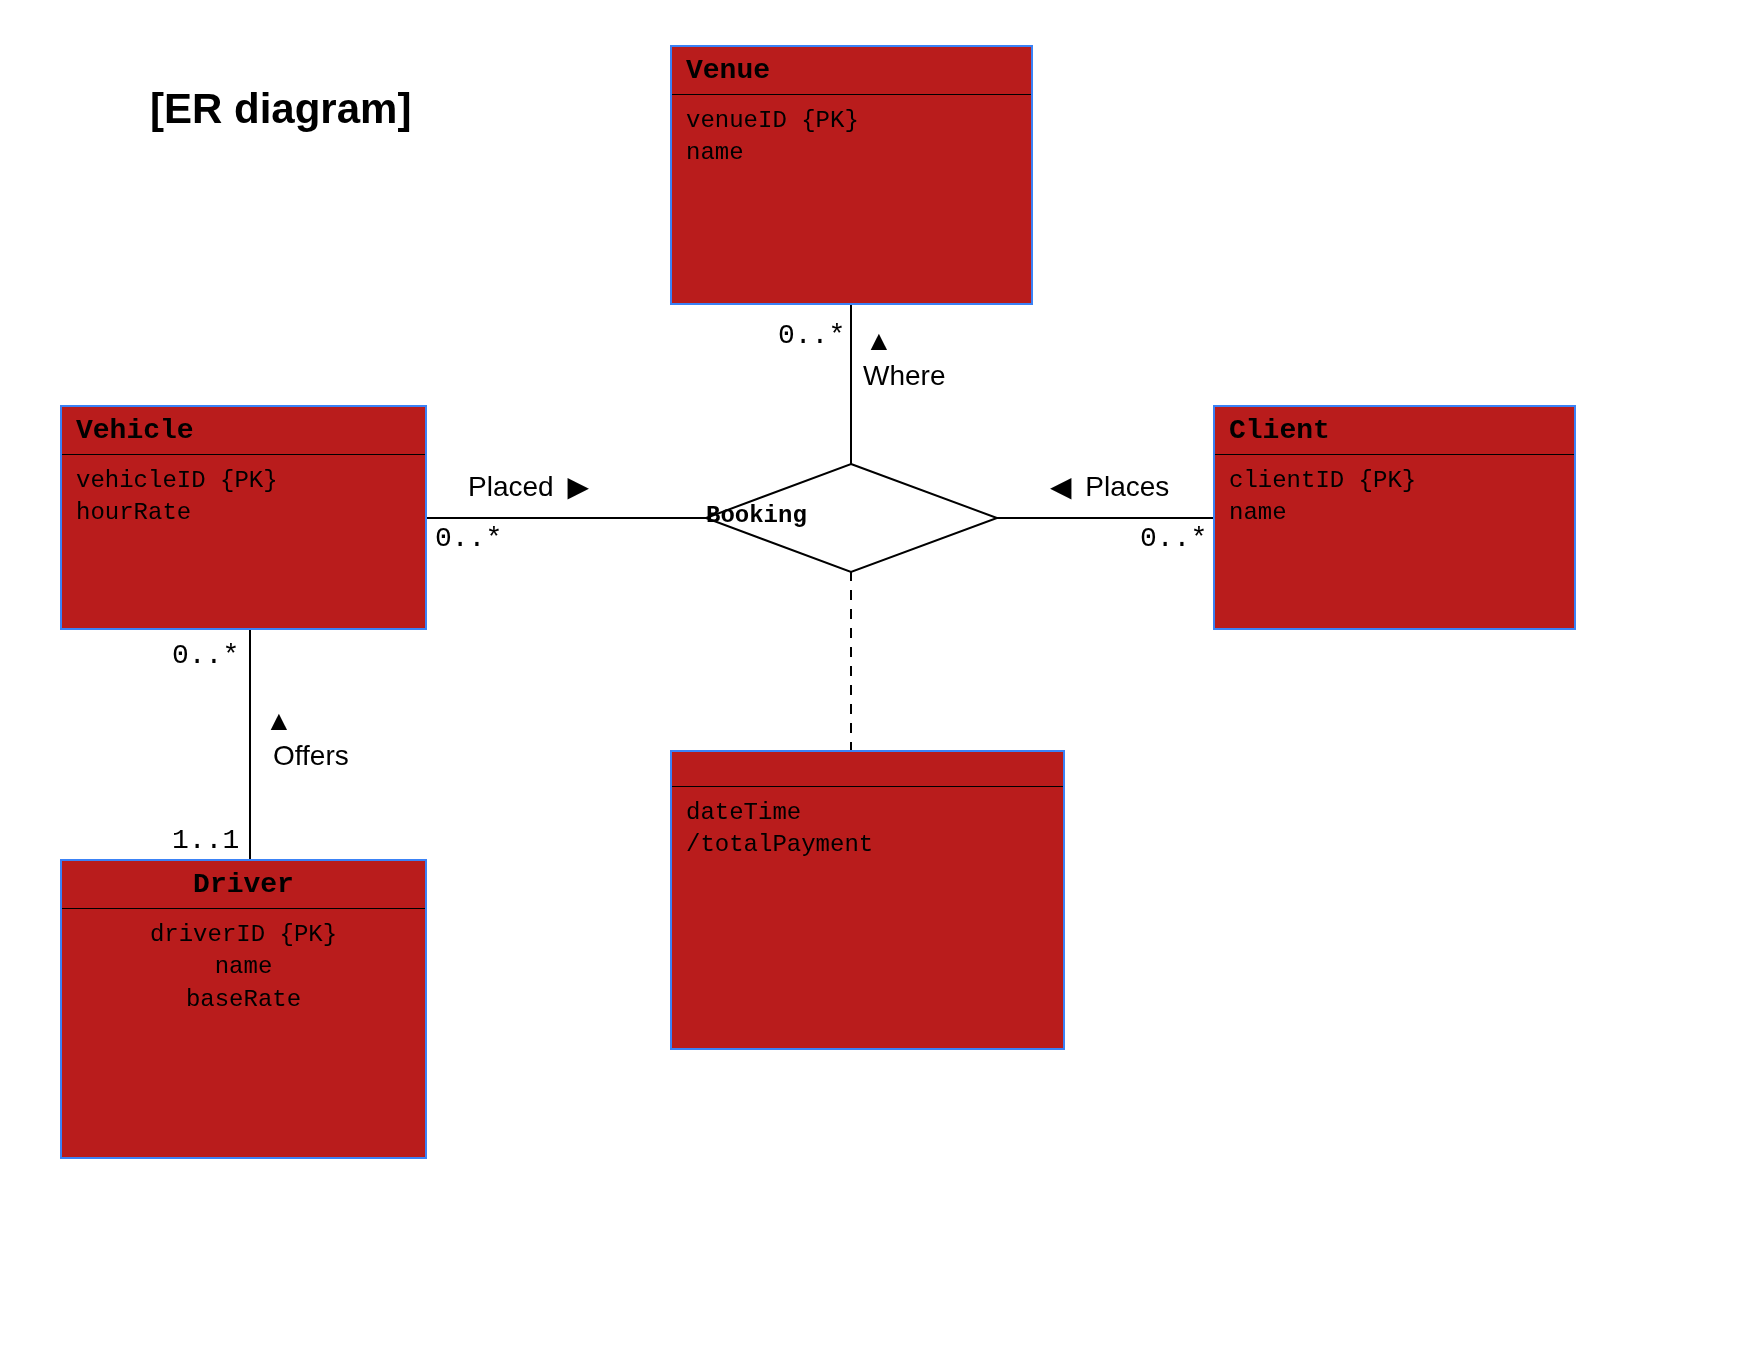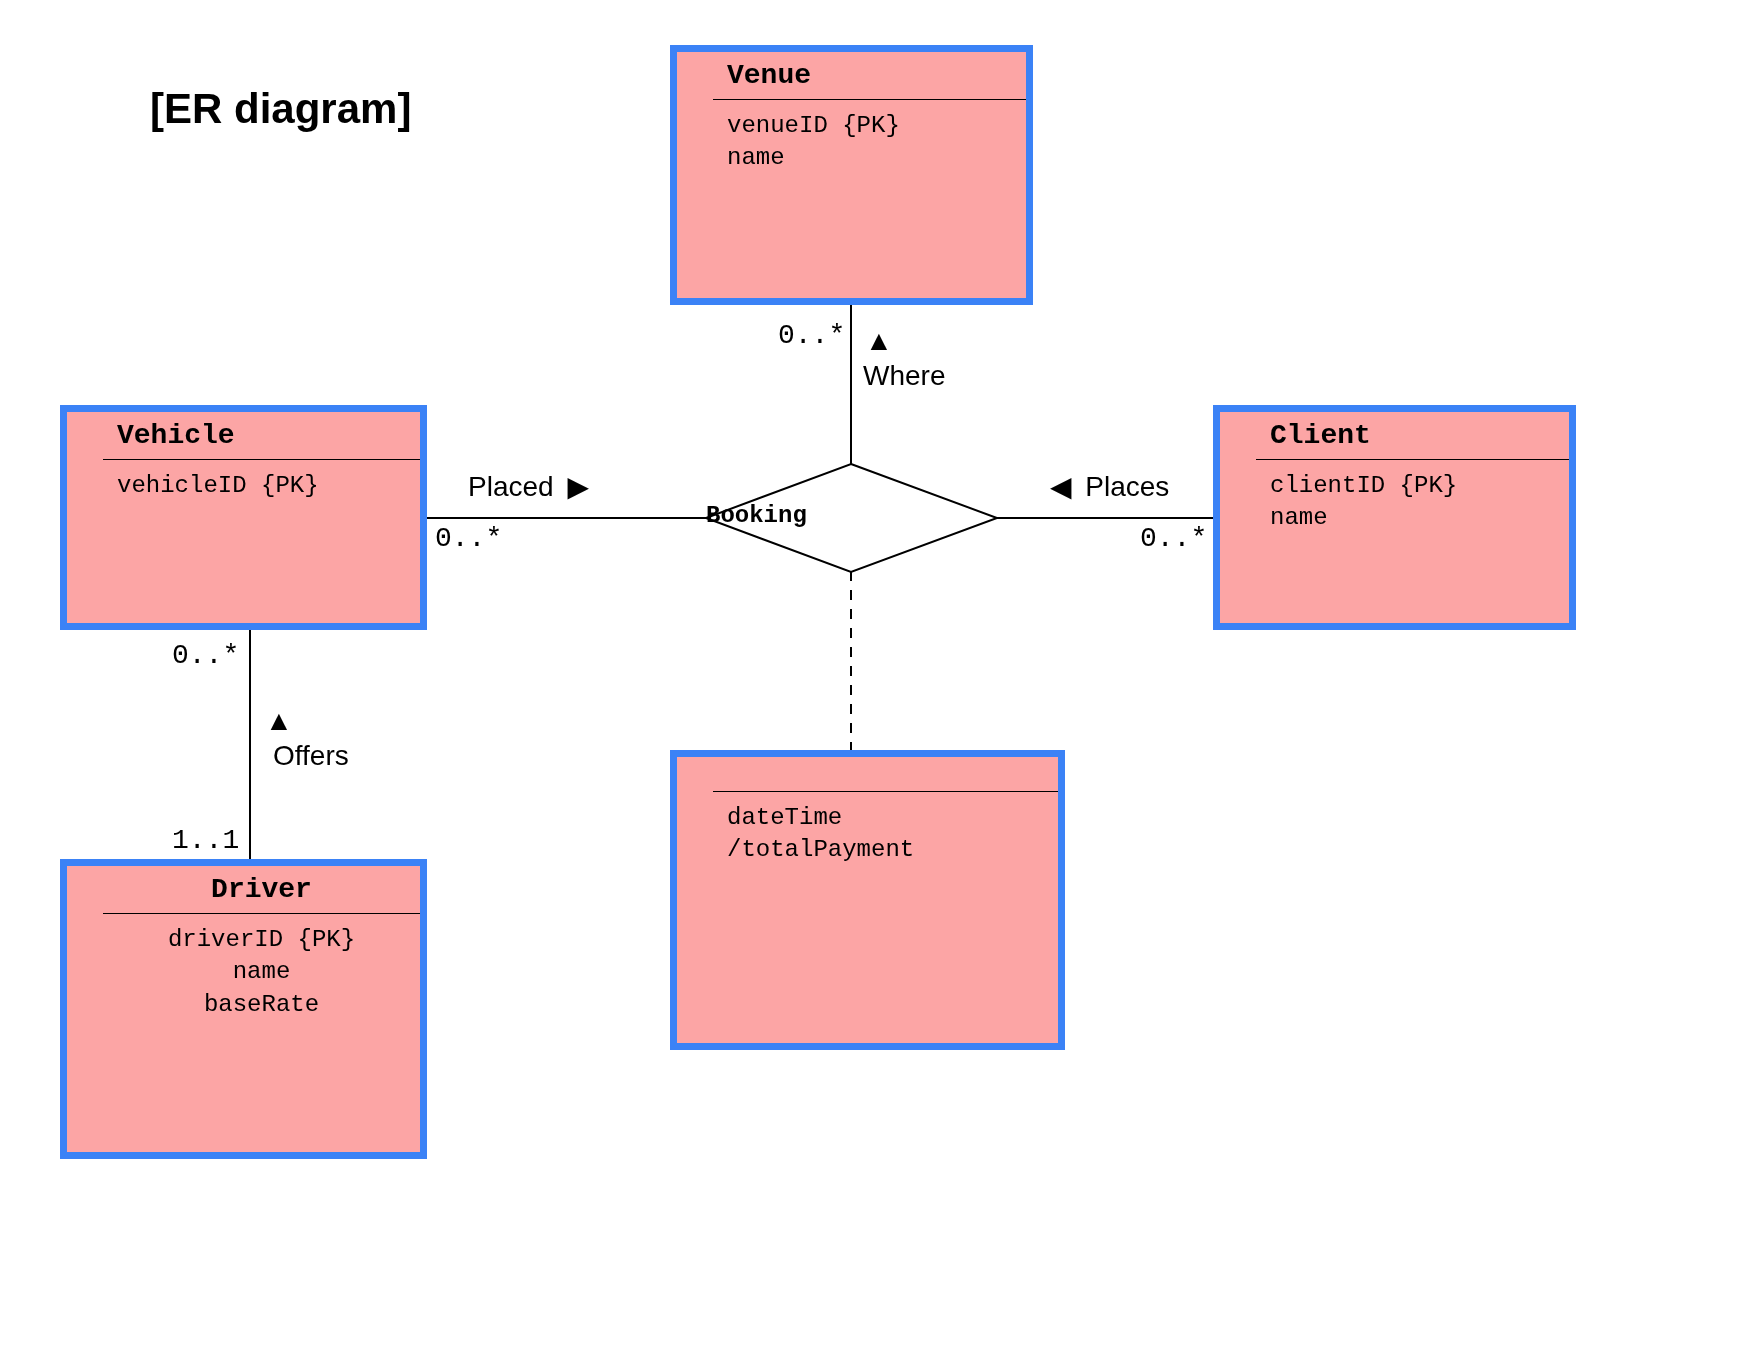--- a/index.html
+++ b/index.html
@@ -16,24 +16,23 @@
     width: 1750px;
     height: 1352px;
   }
   .title-label {
     position: absolute;
     font-size: 42px;
     font-weight: 700;
   }
   .entity-box {
     position: absolute;
-    border: 7px solid #3b82f6;
-    background: #fca5a5;
+    border: 2px solid #3b82f6;
+    background: #b91c1c;
     box-sizing: border-box;
-    padding-left: 36px;
   }
   .entity-title {
     border-bottom: 1.5px solid #000;
     padding: 8px 14px;
     font-weight: 700;
     font-family: Consolas, "Courier New", monospace;
     font-size: 28px;
   }
   .entity-attrs {
     padding: 10px 14px;
@@ -99,20 +98,21 @@
     <div class="entity-attrs">
       <div>venueID {PK}</div>
       <div>name</div>
     </div>
   </div>
 
   <div class="entity-box" style="left:60px; top:405px; width:367px; height:225px;">
     <div class="entity-title">Vehicle</div>
     <div class="entity-attrs">
       <div>vehicleID {PK}</div>
+      <div>hourRate</div>
     </div>
   </div>
 
   <div class="entity-box" style="left:1213px; top:405px; width:363px; height:225px;">
     <div class="entity-title">Client</div>
     <div class="entity-attrs">
       <div>clientID {PK}</div>
       <div>name</div>
     </div>
   </div>

